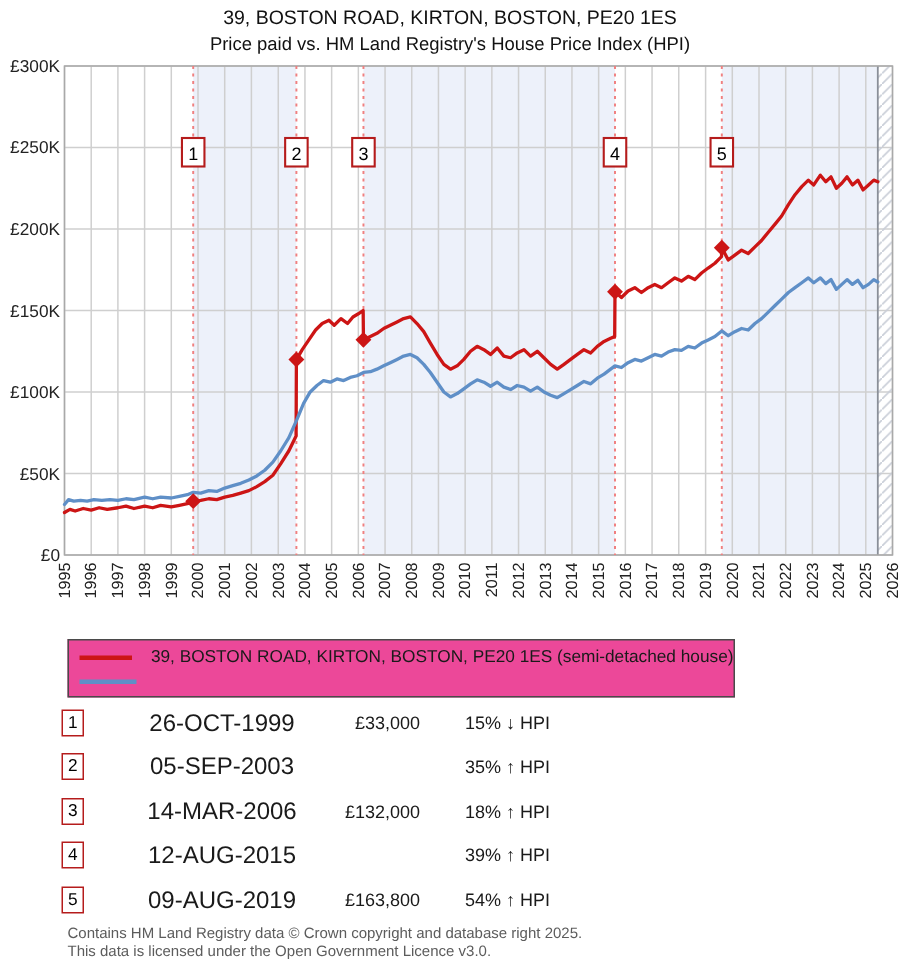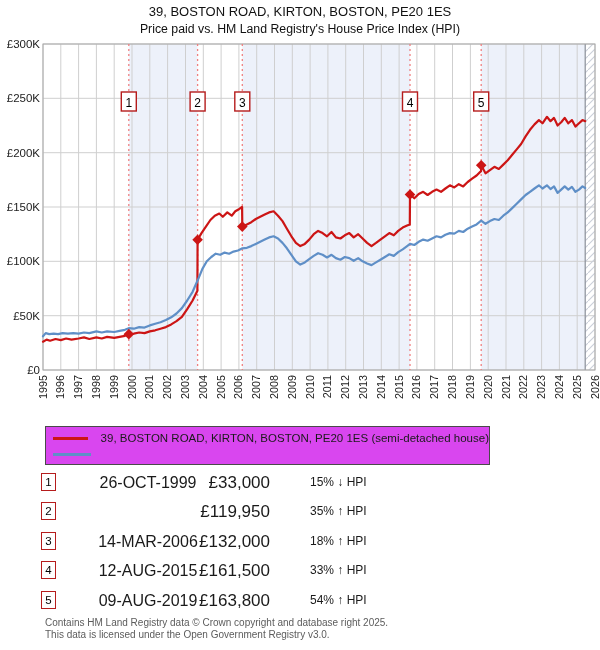--- a/index.html
+++ b/index.html
@@ -6,30 +6,30 @@
   .page{position:relative;width:600px;height:650px;background:#fff;overflow:hidden;
         font-family:"Liberation Sans","DejaVu Sans",sans-serif;color:#1a1a1a;}
   svg{position:absolute;left:0;top:0;}
   text{font-family:"Liberation Sans","DejaVu Sans",sans-serif;}
   .chart-title{font-size:13px;fill:#111;}
   .chart-subtitle{font-size:12.3px;fill:#111;}
   .ytick{font-size:11.5px;fill:#222;}
   .xtick{font-size:10.8px;fill:#222;}
   .sale-box-num{font-size:12px;fill:#000;}
   #legend{position:absolute;left:45px;top:426px;width:445px;height:39px;border:1px solid #4a4a4a;
-          background:#d946ef;box-sizing:border-box;padding:3px 0 0 4px;}
+          background:#ec4899;box-sizing:border-box;padding:3px 0 0 4px;}
   .legend-row{display:flex;align-items:center;height:16px;}
   .legend-swatch{width:38px;height:3px;margin:0 13px 0 3px;}
   .legend-label{font-size:11.5px;white-space:nowrap;}
   #sales-table{position:absolute;left:0;top:473px;width:600px;height:148px;}
   .sale-row{position:absolute;left:0;width:100%;height:20px;}
   .sale-num{position:absolute;left:41px;top:0;width:13px;height:16px;border:1.5px solid #b51c1c;
             background:#fff;text-align:center;font-size:11.5px;line-height:16px;color:#000;}
   .sale-date{position:absolute;left:59px;top:0;width:178px;text-align:center;font-size:16px;line-height:19px;}
-  .sale-price{position:absolute;left:170px;top:0;width:100px;text-align:right;font-size:17px;line-height:19px;}
+  .sale-price{position:absolute;left:180px;top:0;width:100px;text-align:right;font-size:12px;line-height:19px;}
   .sale-pct{position:absolute;left:310px;top:0;font-size:12px;line-height:19px;}
   #footer{position:absolute;left:45px;top:617px;font-size:10px;line-height:11.5px;color:#5c5c5c;}
 </style>
 </head>
 <body>
 
 <div class="page">
 
   <svg id="chart" width="600" height="415" viewBox="0 0 600 415">
     <defs>
@@ -179,40 +179,39 @@
 
   <div id="sales-table">
       <div class="sale-row" style="top: 0px;">
         <span class="sale-num">1</span>
         <span class="sale-date">26-OCT-1999</span>
         <span class="sale-price">£33,000</span>
         <span class="sale-pct">15% ↓ HPI</span>
       </div>
       <div class="sale-row" style="top: 29.4px;">
         <span class="sale-num">2</span>
-        <span class="sale-price">£119,950</span>
+        <span class="sale-date">05-SEP-2003</span>
         <span class="sale-pct">35% ↑ HPI</span>
       </div>
       <div class="sale-row" style="top: 58.8px;">
         <span class="sale-num">3</span>
         <span class="sale-date">14-MAR-2006</span>
         <span class="sale-price">£132,000</span>
         <span class="sale-pct">18% ↑ HPI</span>
       </div>
       <div class="sale-row" style="top: 88.2px;">
         <span class="sale-num">4</span>
         <span class="sale-date">12-AUG-2015</span>
-        <span class="sale-price">£161,500</span>
-        <span class="sale-pct">33% ↑ HPI</span>
+        <span class="sale-pct">39% ↑ HPI</span>
       </div>
       <div class="sale-row" style="top: 117.6px;">
         <span class="sale-num">5</span>
         <span class="sale-date">09-AUG-2019</span>
         <span class="sale-price">£163,800</span>
         <span class="sale-pct">54% ↑ HPI</span>
       </div>
     </div>
 
   <div id="footer">
     <div>Contains HM Land Registry data © Crown copyright and database right 2025.</div>
-    <div>This data is licensed under the Open Government Registry v3.0.</div>
+    <div>This data is licensed under the Open Government Licence v3.0.</div>
   </div>
 </div>
 
 </body></html>

